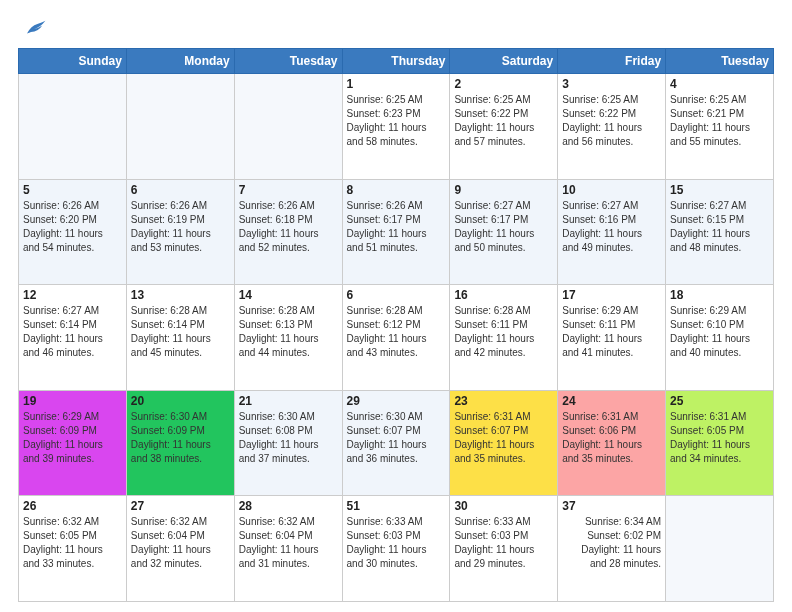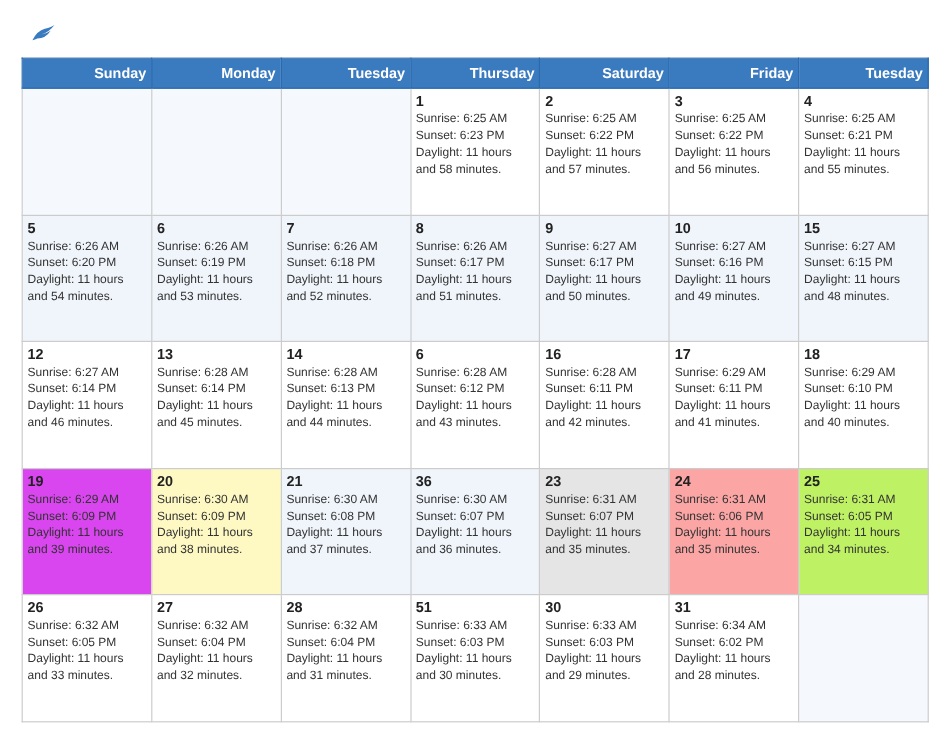--- a/index.html
+++ b/index.html
@@ -276,42 +276,42 @@
           </td>
         </tr>
         <tr>
           <td style="background: #d946ef;">
             <span class="day-num">19</span>
             <div class="day-info" style="white-space: pre-line;">Sunrise: 6:29 AM
 Sunset: 6:09 PM
 Daylight: 11 hours
 and 39 minutes.</div>
           </td>
-          <td style="background: #fef9c3;">
+          <td style="background: #22c55e;">
             <span class="day-num">20</span>
             <div class="day-info" style="white-space: pre-line;">Sunrise: 6:30 AM
 Sunset: 6:09 PM
 Daylight: 11 hours
 and 38 minutes.</div>
           </td>
           <td style="background: rgb(240, 245, 251);">
             <span class="day-num">21</span>
             <div class="day-info" style="white-space: pre-line;">Sunrise: 6:30 AM
 Sunset: 6:08 PM
 Daylight: 11 hours
 and 37 minutes.</div>
           </td>
           <td style="background: rgb(240, 245, 251);">
-            <span class="day-num">36</span>
+            <span class="day-num">29</span>
             <div class="day-info" style="white-space: pre-line;">Sunrise: 6:30 AM
 Sunset: 6:07 PM
 Daylight: 11 hours
 and 36 minutes.</div>
           </td>
-          <td style="background: #e5e5e5;">
+          <td style="background: #fde047;">
             <span class="day-num">23</span>
             <div class="day-info" style="white-space: pre-line;">Sunrise: 6:31 AM
 Sunset: 6:07 PM
 Daylight: 11 hours
 and 35 minutes.</div>
           </td>
           <td style="background: #fca5a5;">
             <span class="day-num">24</span>
             <div class="day-info" style="white-space: pre-line;">Sunrise: 6:31 AM
 Sunset: 6:06 PM
@@ -356,22 +356,22 @@
 and 30 minutes.</div>
           </td>
           <td>
             <span class="day-num">30</span>
             <div class="day-info" style="white-space: pre-line;">Sunrise: 6:33 AM
 Sunset: 6:03 PM
 Daylight: 11 hours
 and 29 minutes.</div>
           </td>
           <td>
-            <span class="day-num">31</span>
-            <div class="day-info" style="white-space: pre-line;">Sunrise: 6:34 AM
+            <span class="day-num">37</span>
+            <div class="day-info" style="white-space: pre-line; text-align: right;">Sunrise: 6:34 AM
 Sunset: 6:02 PM
 Daylight: 11 hours
 and 28 minutes.</div>
           </td>
           <td class="empty-cell"></td>
         </tr>
       </tbody>
   </table>
 </div>
 

